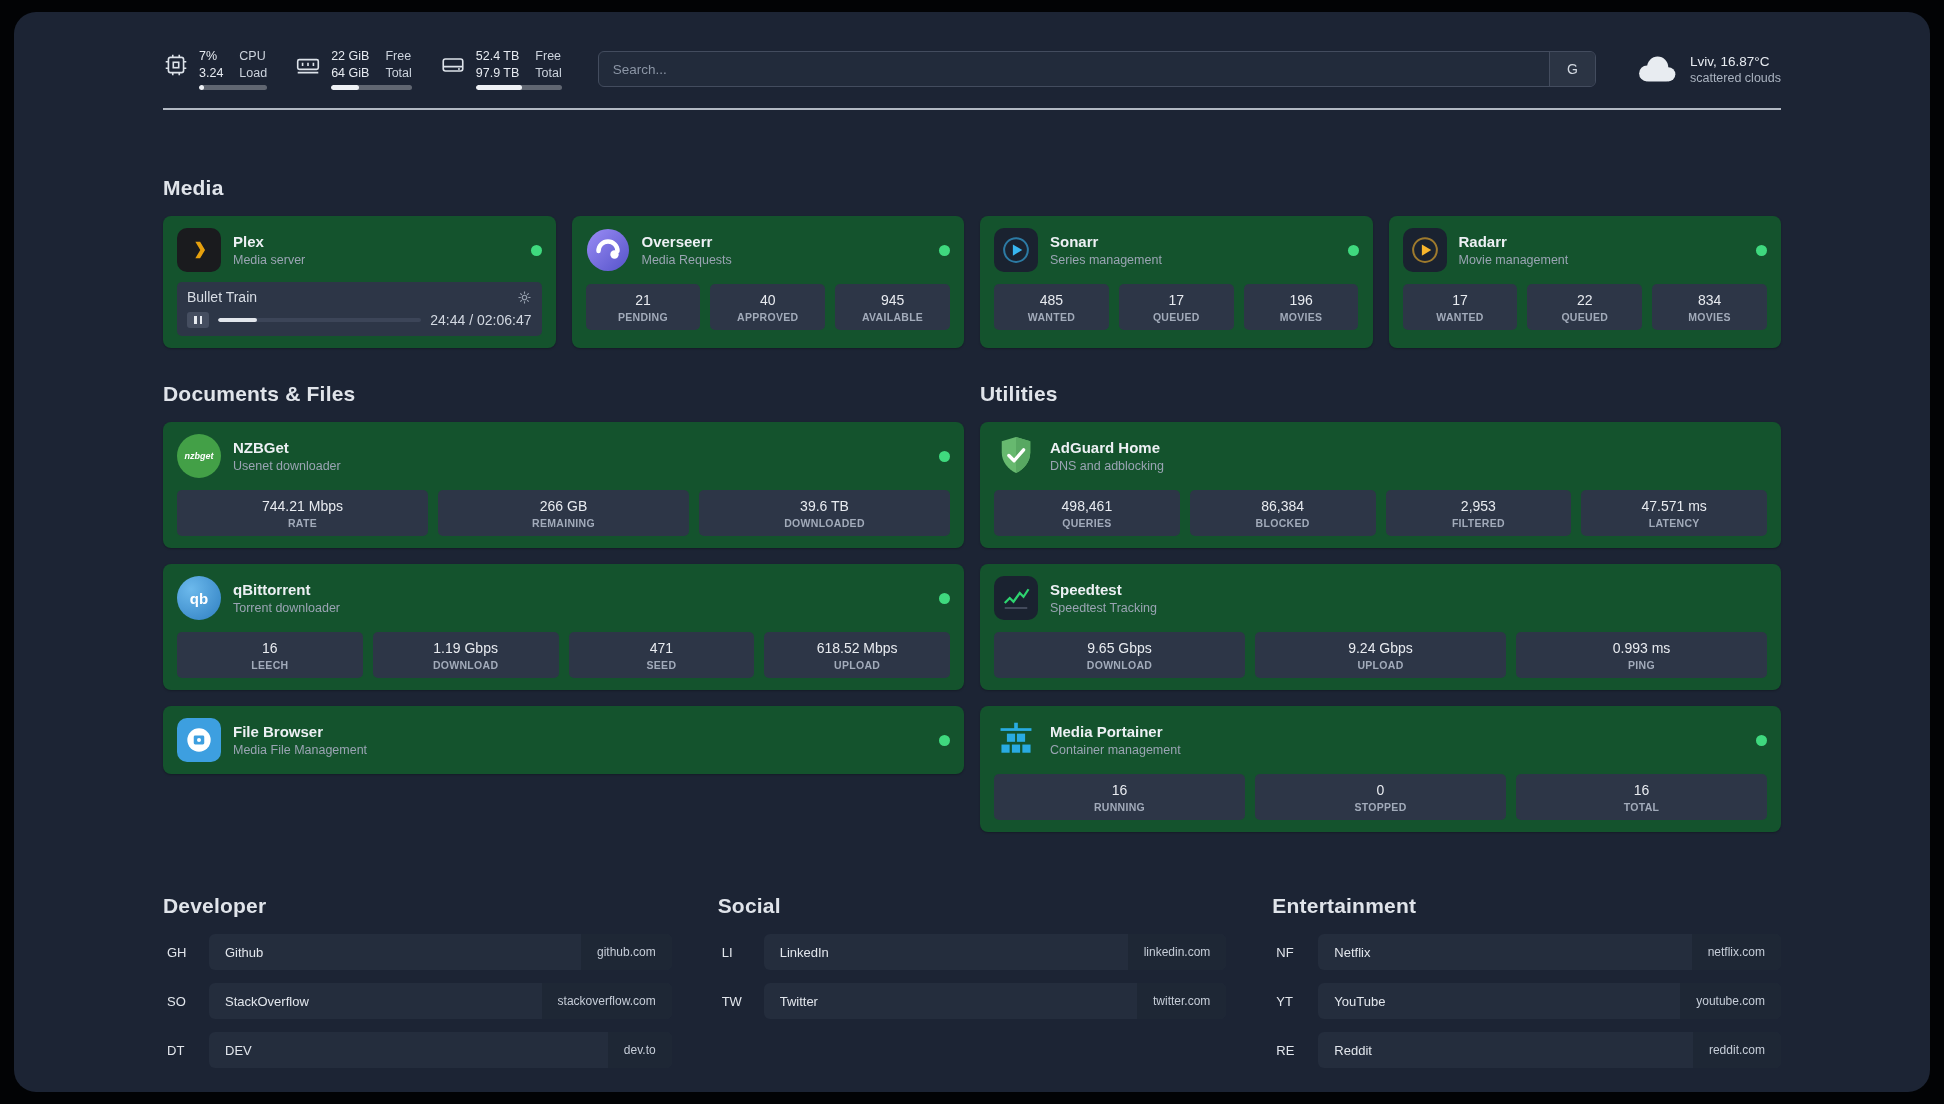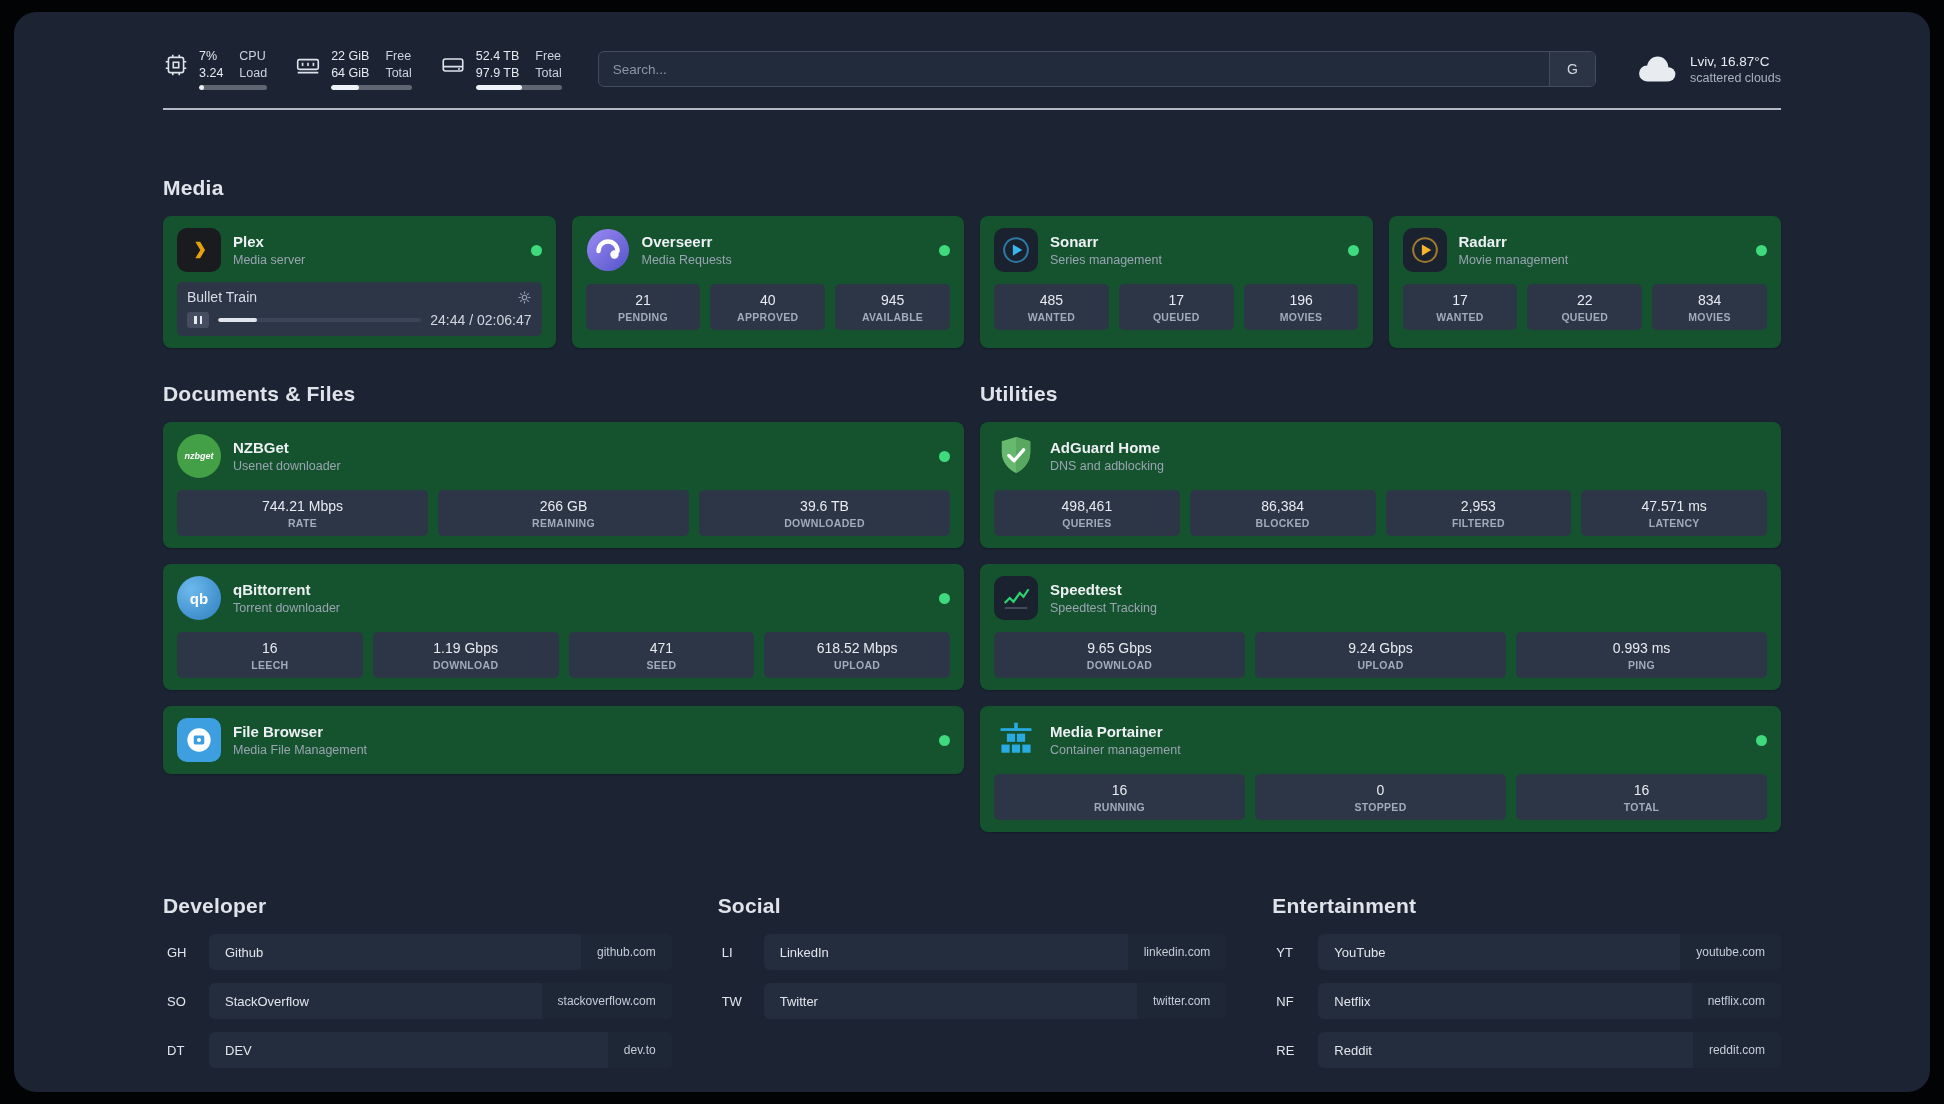--- a/index.html
+++ b/index.html
@@ -551,31 +551,31 @@
             <span class="bm-url">twitter.com</span>
           </div>
         </div>
       </div>
     </div>
 
     <div class="bm-col">
       <h2 class="sec">Entertainment</h2>
       <div class="bm-list">
         <div class="bm-row">
+          <span class="bm-abbr">NF</span>
+          <div class="bm-main">
+            <span class="bm-name">Netflix</span>
+            <span class="bm-url">netflix.com</span>
+          </div>
+        </div>
+        <div class="bm-row">
           <span class="bm-abbr">YT</span>
           <div class="bm-main">
             <span class="bm-name">YouTube</span>
             <span class="bm-url">youtube.com</span>
-          </div>
-        </div>
-        <div class="bm-row">
-          <span class="bm-abbr">NF</span>
-          <div class="bm-main">
-            <span class="bm-name">Netflix</span>
-            <span class="bm-url">netflix.com</span>
           </div>
         </div>
         <div class="bm-row">
           <span class="bm-abbr">RE</span>
           <div class="bm-main">
             <span class="bm-name">Reddit</span>
             <span class="bm-url">reddit.com</span>
           </div>
         </div>
       </div>

